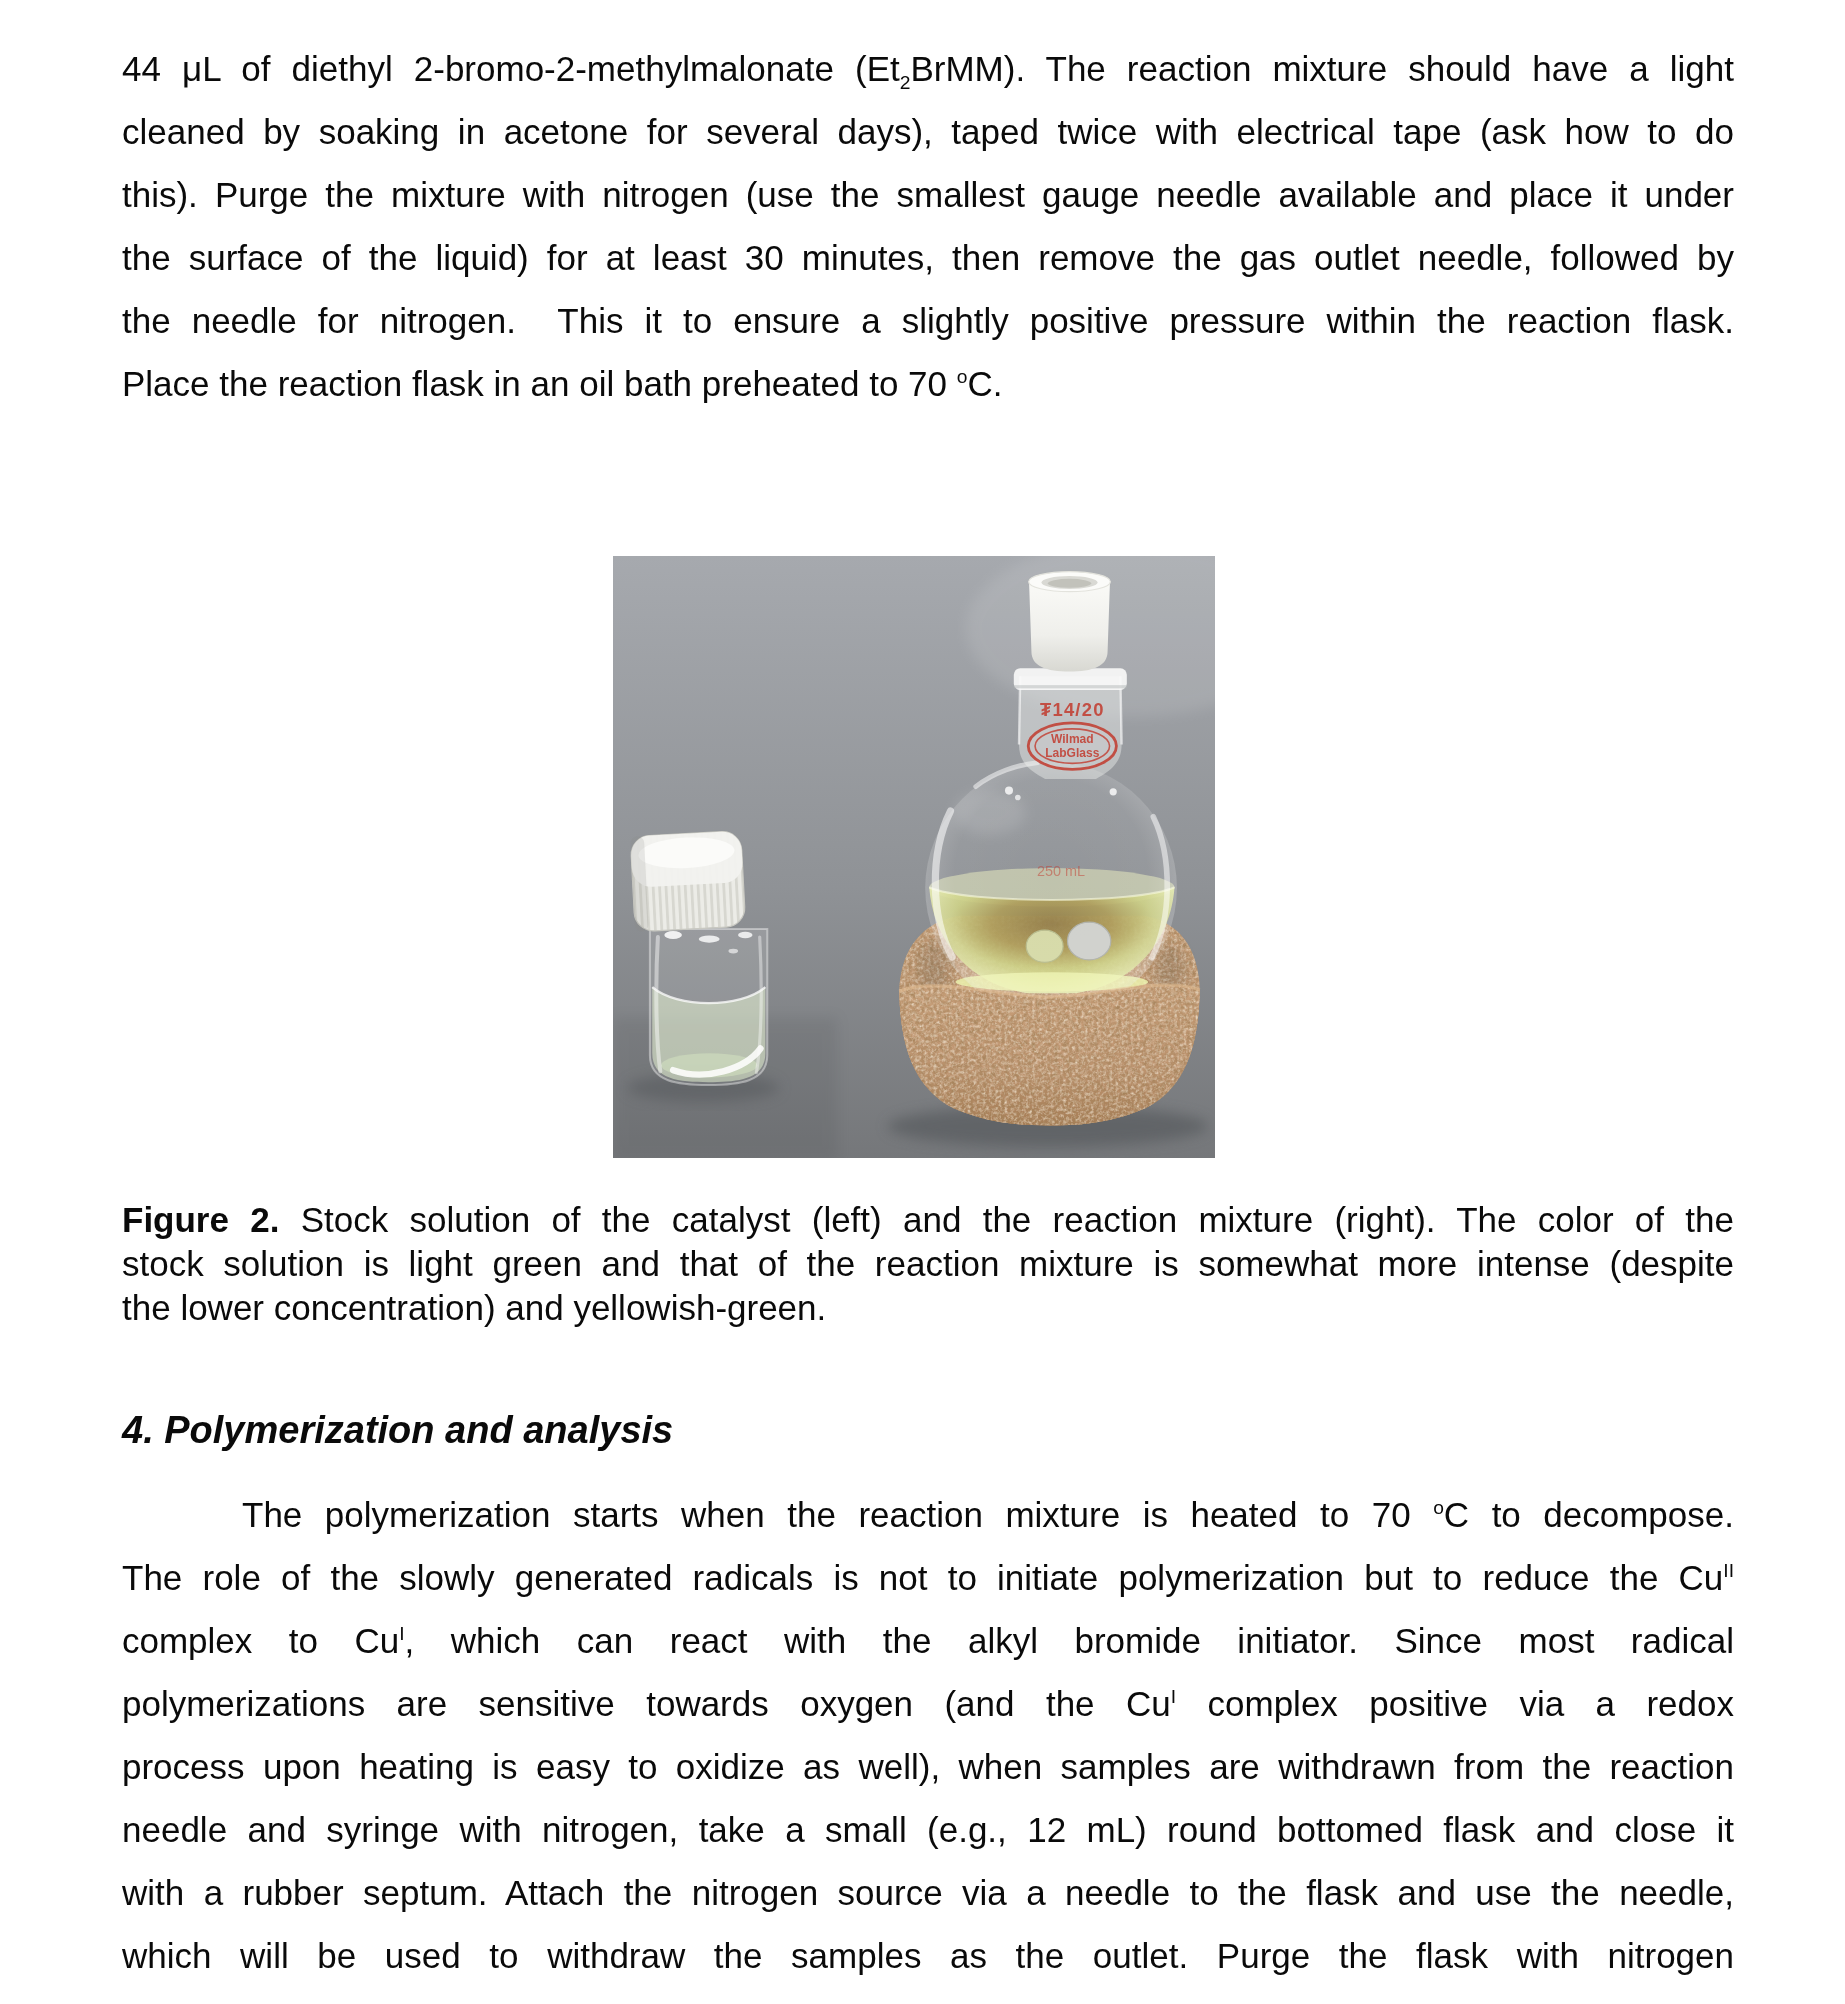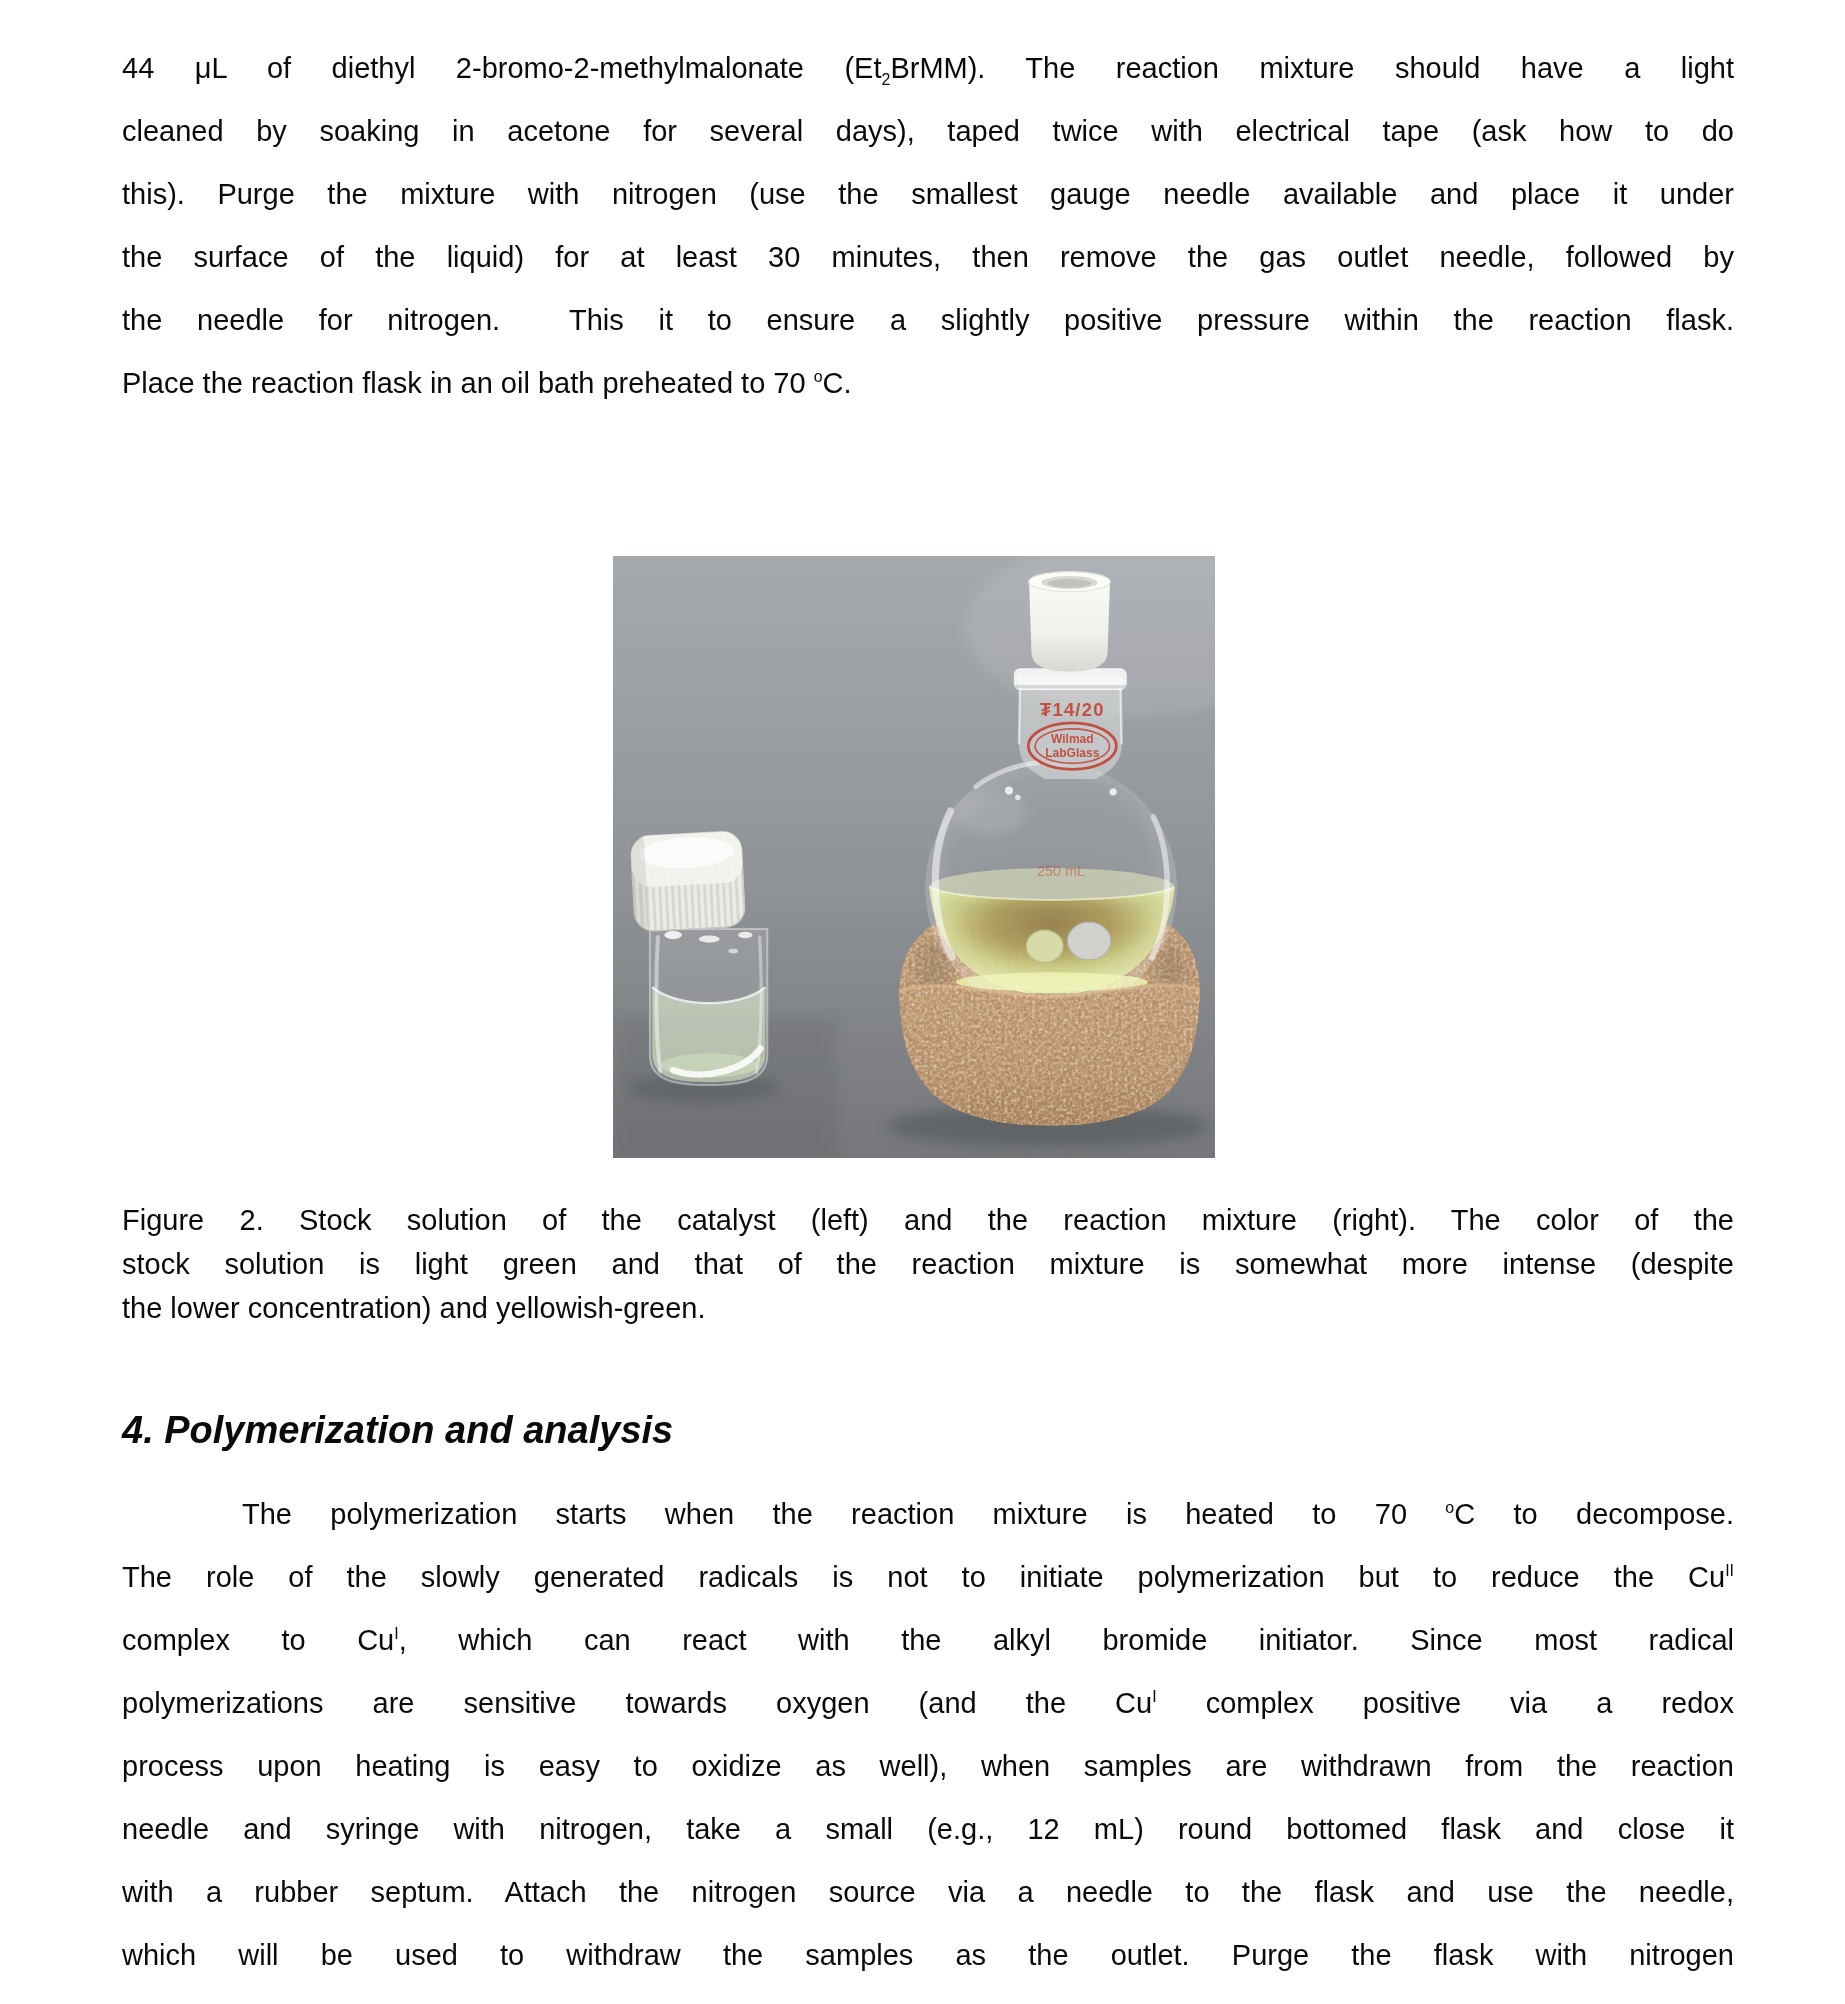--- a/index.html
+++ b/index.html
@@ -6,29 +6,29 @@
   .page{
     position:relative;
     width:1846px;height:2310px;
     background:#ffffff;
     overflow:hidden;
     font-family:"Liberation Sans","DejaVu Sans",sans-serif;
     color:#0a0a0a;
   }
   .textblock{position:absolute;left:122px;width:1612px;}
   .line{
-    height:63px;line-height:63px;font-size:29px;
+    height:63px;line-height:63px;font-size:35px;
     white-space:normal;overflow:visible;
   }
   .cap .line{height:44px;line-height:44px;}
   .j{text-align:justify;text-align-last:justify;}
   .ind{text-indent:120px;}
   .line .sup{vertical-align:super;font-size:55%;line-height:0;}
   .line .sub{vertical-align:sub;font-size:55%;line-height:0;}
-  .line .b{font-weight:normal;}
+  .line .b{font-weight:bold;}
   .heading{
     position:absolute;left:122px;top:1399px;width:1612px;height:63px;
     line-height:63px;font-size:38px;font-weight:bold;font-style:italic;
   }
   .photo{
     position:absolute;left:613px;top:556px;width:602px;height:602px;
   }
   svg text{font-family:"Liberation Sans","DejaVu Sans",sans-serif;}
 </style>
 </head>

